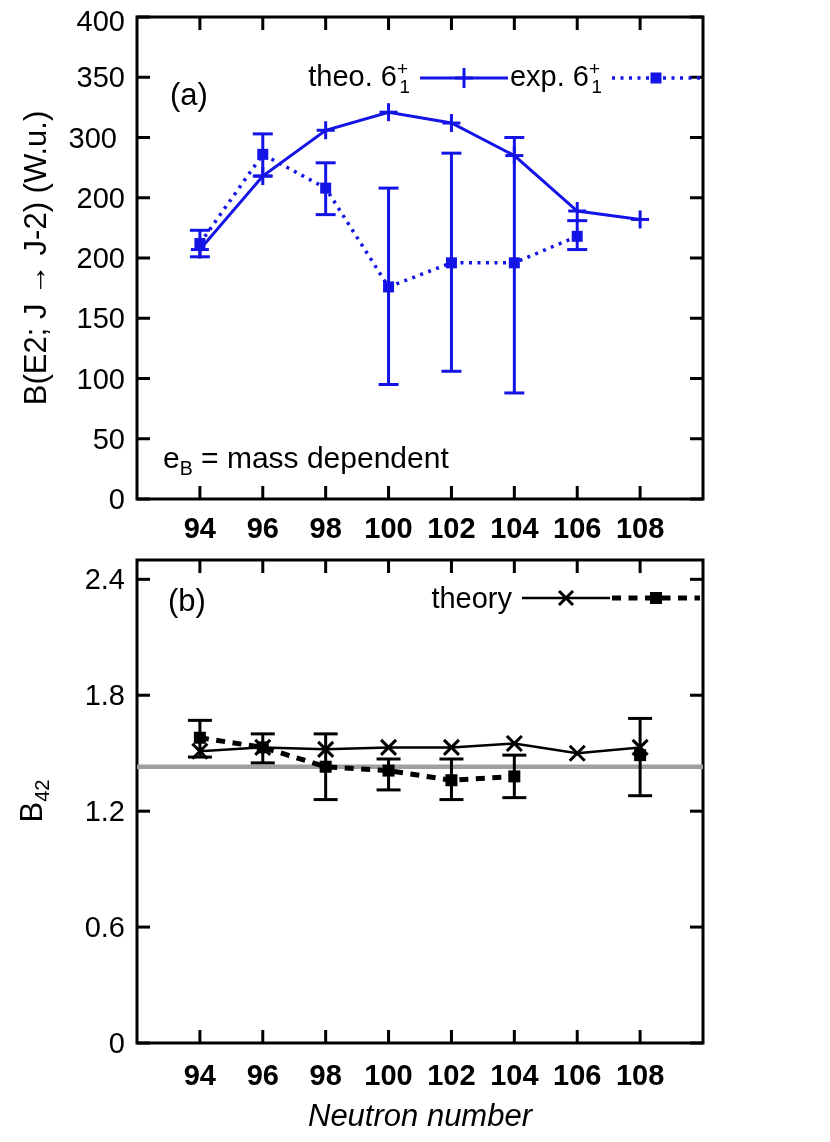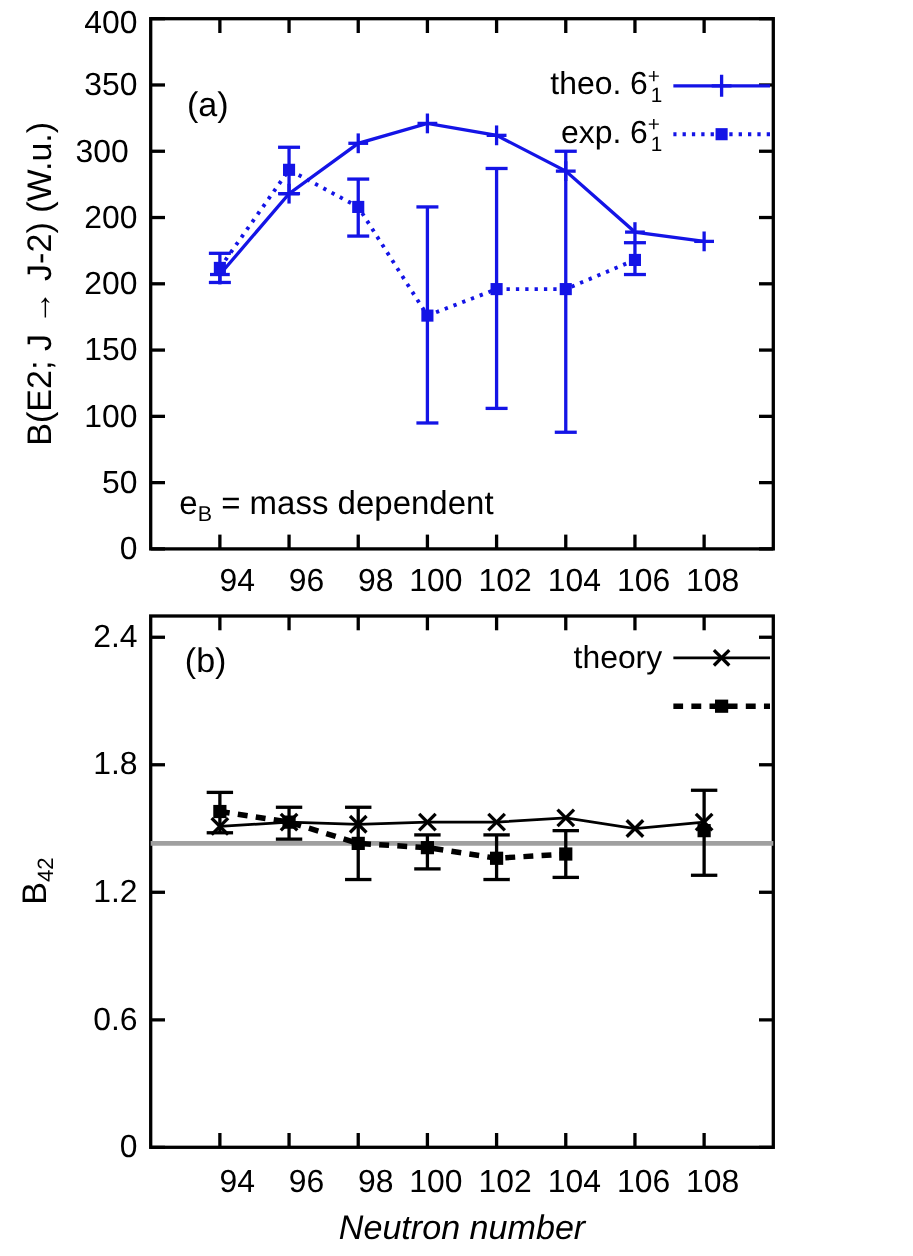--- a/index.html
+++ b/index.html
@@ -1,29 +1,29 @@
 <!DOCTYPE html>
 <html><head>
 <meta charset="utf-8">
 <style>
   html,body{margin:0;padding:0;background:#ffffff;}
   .fig{position:relative;width:830px;height:1142px;background:#ffffff;overflow:hidden;
        font-family:"Liberation Sans", sans-serif;color:#000;}
   #chart{position:absolute;left:0;top:0;}
   .tick{position:absolute;font-size:29px;line-height:34px;}
   .tick.yt{width:85px;text-align:right;}
-  .tick.xt{width:64px;text-align:right;}
+  .tick.xt{width:64px;text-align:center;font-weight:bold;}
   .ylab{position:absolute;font-size:31px;transform:translate(-50%,-50%) rotate(-90deg);white-space:nowrap;}
   .xlab{position:absolute;font-size:31px;transform:translate(-50%,-50%);white-space:nowrap;}
   .tag{position:absolute;font-size:31px;}
   .annot{position:absolute;font-size:30px;}
   sup{font-size:65%;vertical-align:super;}
   sub{font-size:65%;vertical-align:sub;}
   sub.tuck{margin-left:-0.45em;}
-  .legend{position:absolute;display:flex;flex-direction:column;align-items:flex-end;gap:2px;}
+  .legend{position:absolute;display:flex;align-items:flex-end;gap:2px;}
   .lrow{display:flex;align-items:center;gap:10px;height:42px;}
   .ltext{font-size:29px;white-space:nowrap;}
   .sample{display:block;}
 </style>
 </head>
 <body>
 
 <div class="fig">
   <svg id="chart" width="830" height="1142">
       <g>

